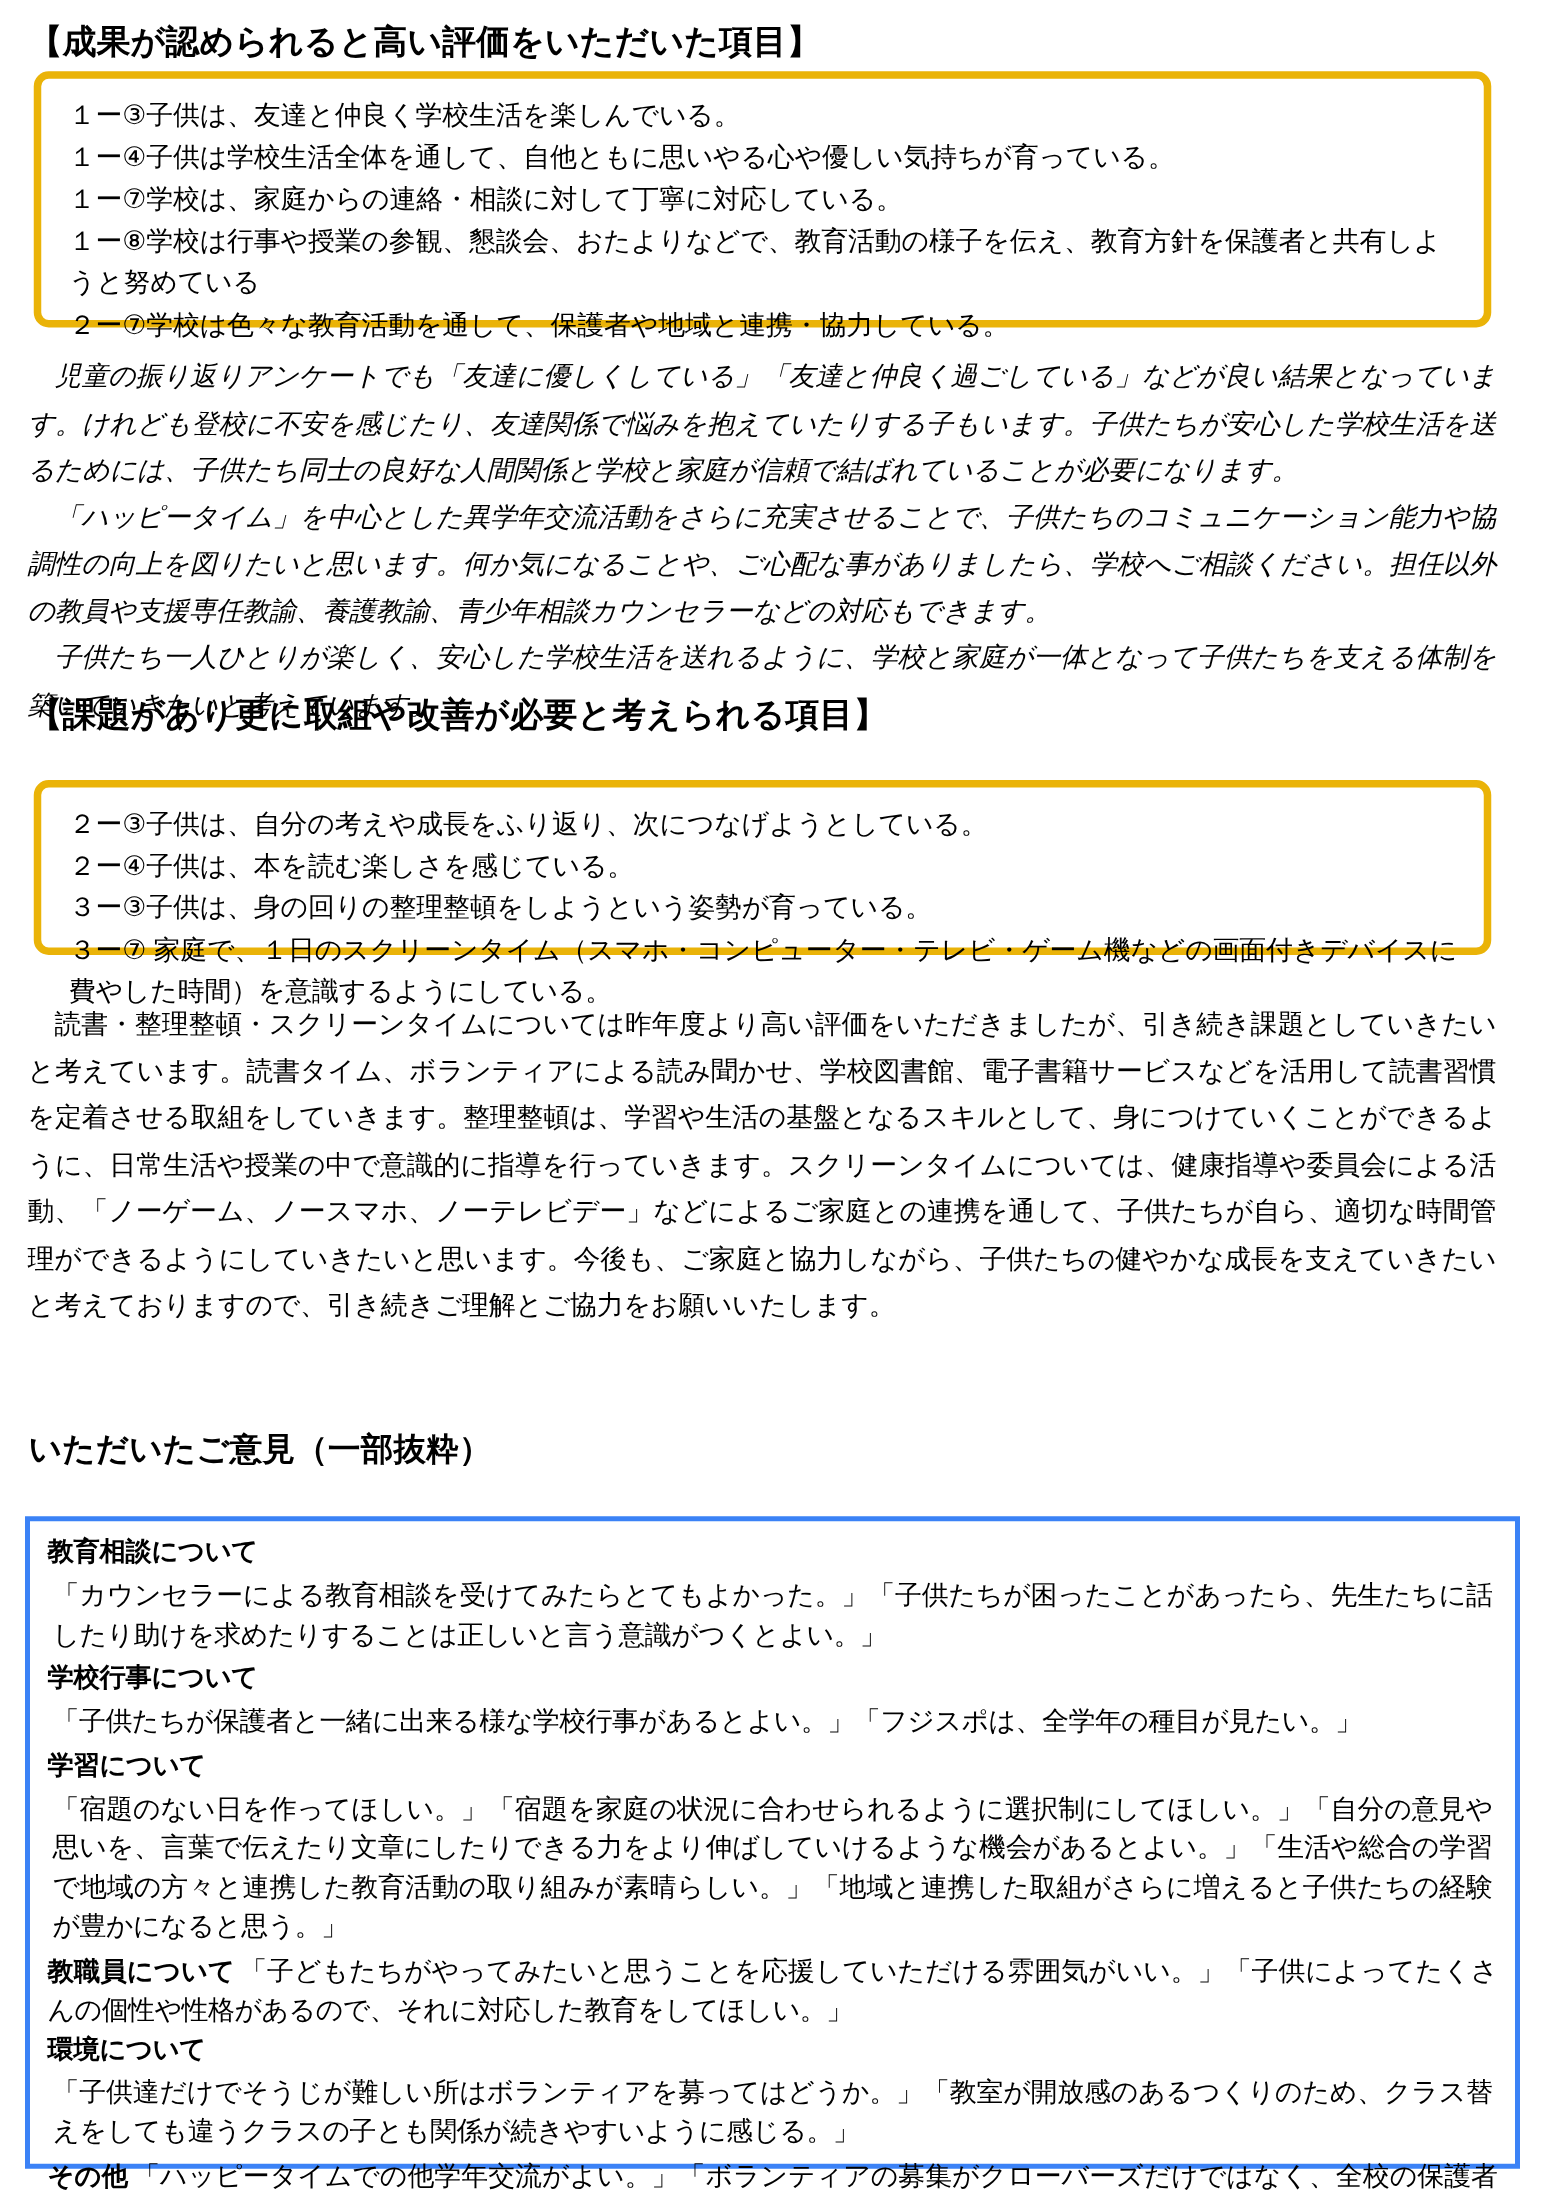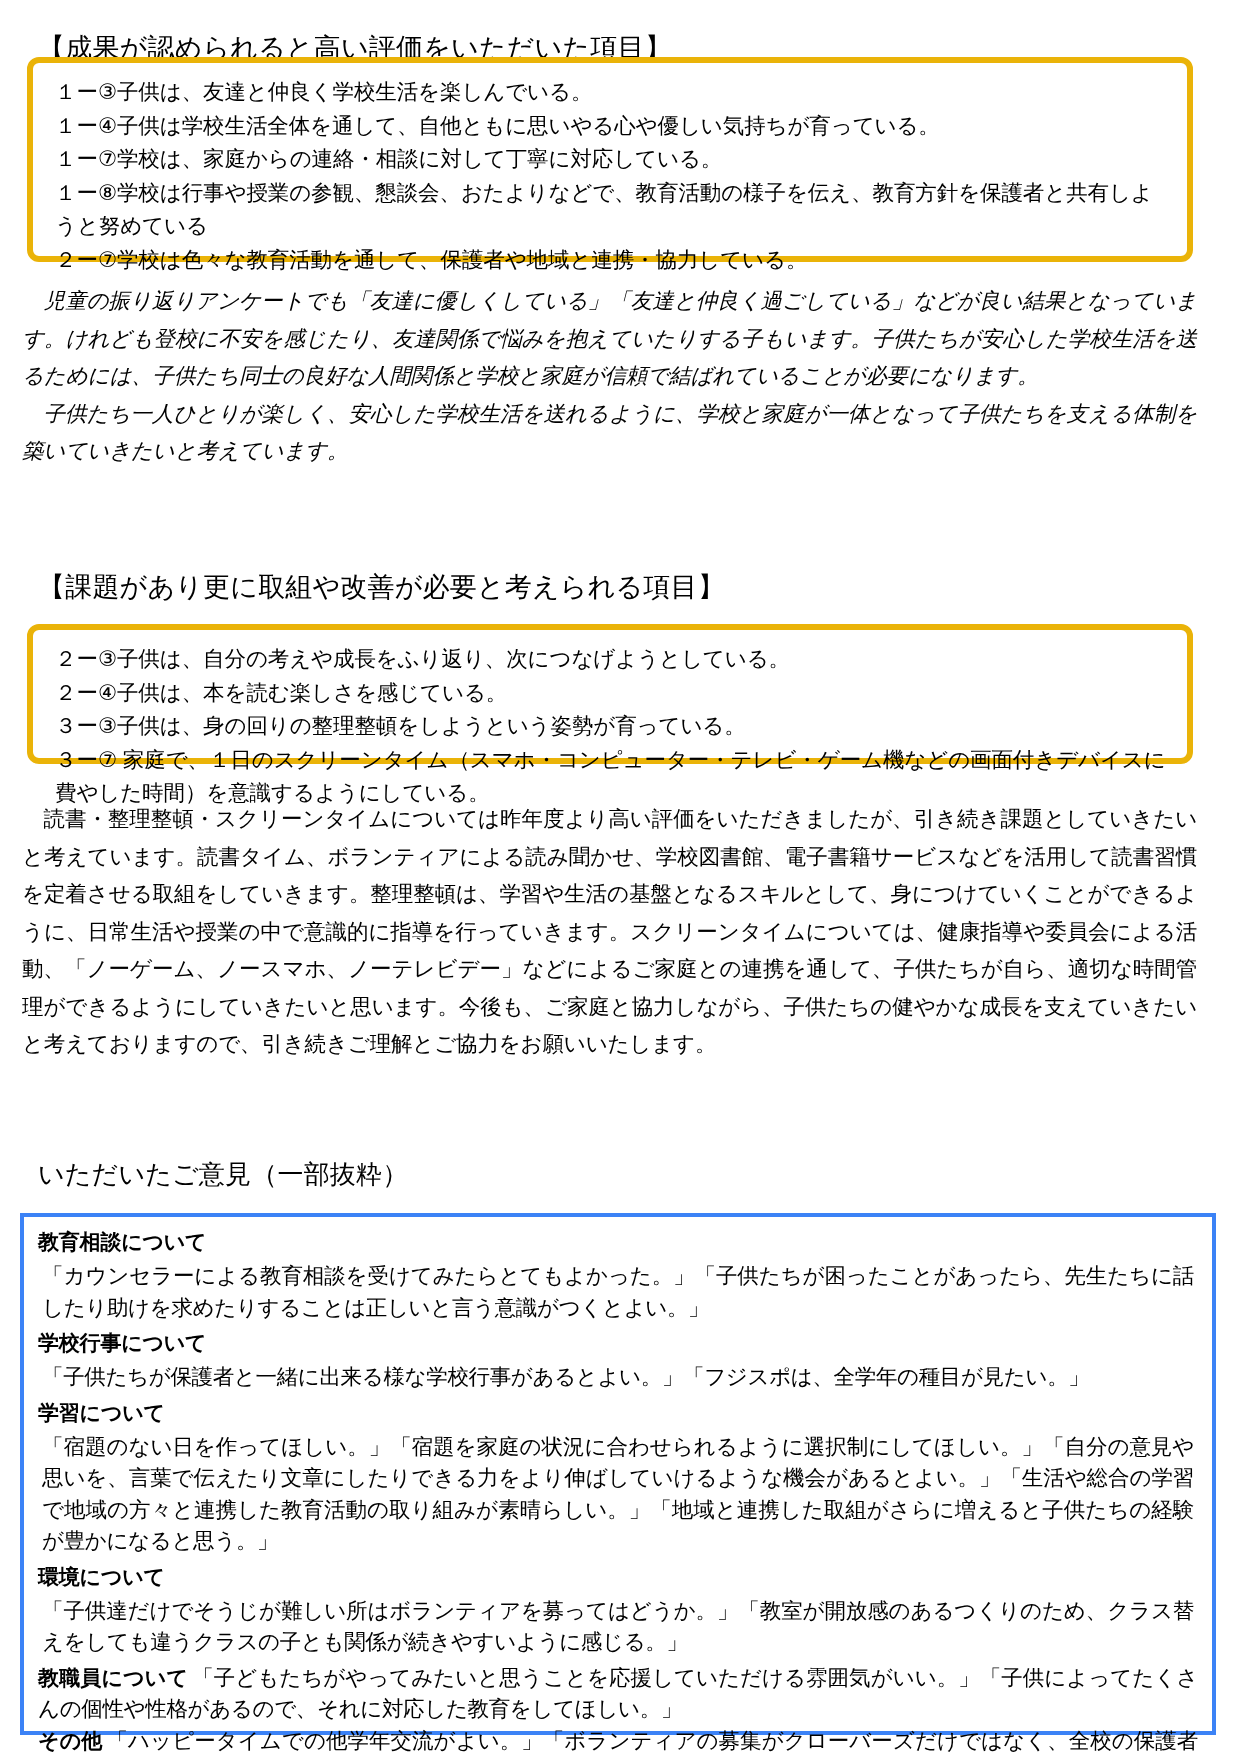--- a/index.html
+++ b/index.html
@@ -19,25 +19,25 @@
 
   .page {
     position: relative;
     width: 1241px;
     height: 1755px;
     padding: 0;
   }
 
   
   .section-heading {
-    font-weight: normal;
+    font-weight: bold;
     font-size: 27px;
     line-height: 1.18;
     letter-spacing: 0.2px;
-    margin: 16px;
+    margin: 1px;
     padding: 0;
     white-space: nowrap;
   }
 
   .heading-1 { position: absolute; left: 22px; top: 17px; }
   .heading-2 { position: absolute; left: 22px; top: 556px; }
   .heading-3 { position: absolute; left: 22px; top: 1143px; font-size: 26px; }
 
   
   .round-box {
@@ -129,20 +129,21 @@
       <li>１ー③子供は、友達と仲良く学校生活を楽しんでいる。</li>
       <li>１ー④子供は学校生活全体を通して、自他ともに思いやる心や優しい気持ちが育っている。</li>
       <li>１ー⑦学校は、家庭からの連絡・相談に対して丁寧に対応している。</li>
       <li>１ー⑧学校は行事や授業の参観、懇談会、おたよりなどで、教育活動の様子を伝え、教育方針を保護者と共有しようと努めている</li>
       <li>２ー⑦学校は色々な教育活動を通して、保護者や地域と連携・協力している。</li>
     </ul>
   </div>
 
   <div class="para-block" id="para-block-1">
     <p class="para">児童の振り返りアンケートでも「友達に優しくしている」「友達と仲良く過ごしている」などが良い結果となっています。けれども登校に不安を感じたり、友達関係で悩みを抱えていたりする子もいます。子供たちが安心した学校生活を送るためには、子供たち同士の良好な人間関係と学校と家庭が信頼で結ばれていることが必要になります。</p>
+    <p class="para">「ハッピータイム」を中心とした異学年交流活動をさらに充実させることで、子供たちのコミュニケーション能力や協調性の向上を図りたいと思います。何か気になることや、ご心配な事がありましたら、学校へご相談ください。担任以外の教員や支援専任教諭、養護教諭、青少年相談カウンセラーなどの対応もできます。</p>
     <p class="para">子供たち一人ひとりが楽しく、安心した学校生活を送れるように、学校と家庭が一体となって子供たちを支える体制を築いていきたいと考えています。</p>
   </div>
 
   <h2 class="section-heading heading-2">【課題があり更に取組や改善が必要と考えられる項目】</h2>
 
   <div class="round-box" id="box-issues">
     <ul>
       <li>２ー③子供は、自分の考えや成長をふり返り、次につなげようとしている。</li>
       <li>２ー④子供は、本を読む楽しさを感じている。</li>
       <li>３ー③子供は、身の回りの整理整頓をしようという姿勢が育っている。</li>
@@ -166,27 +167,27 @@
     <div class="op-group">
       <div class="op-cat">学校行事について</div>
       <p class="op-body">「子供たちが保護者と一緒に出来る様な学校行事があるとよい。」「フジスポは、全学年の種目が見たい。」</p>
     </div>
 
     <div class="op-group">
       <div class="op-cat">学習について</div>
       <p class="op-body">「宿題のない日を作ってほしい。」「宿題を家庭の状況に合わせられるように選択制にしてほしい。」「自分の意見や思いを、言葉で伝えたり文章にしたりできる力をより伸ばしていけるような機会があるとよい。」「生活や総合の学習で地域の方々と連携した教育活動の取り組みが素晴らしい。」「地域と連携した取組がさらに増えると子供たちの経験が豊かになると思う。」</p>
     </div>
 
+    <div class="op-group op-inline op-inline-wrap">
+      <span class="op-cat">教職員について</span><span class="op-body">「子どもたちがやってみたいと思うことを応援していただける雰囲気がいい。」「子供によってたくさんの個性や性格があるので、それに対応した教育をしてほしい。」</span>
+    </div>
+
     <div class="op-group">
       <div class="op-cat">環境について</div>
       <p class="op-body">「子供達だけでそうじが難しい所はボランティアを募ってはどうか。」「教室が開放感のあるつくりのため、クラス替えをしても違うクラスの子とも関係が続きやすいように感じる。」</p>
-    </div>
-
-    <div class="op-group op-inline op-inline-wrap">
-      <span class="op-cat">教職員について</span><span class="op-body">「子どもたちがやってみたいと思うことを応援していただける雰囲気がいい。」「子供によってたくさんの個性や性格があるので、それに対応した教育をしてほしい。」</span>
     </div>
 
     <div class="op-group op-inline op-inline-wrap">
       <span class="op-cat">その他</span><span class="op-body">「ハッピータイムでの他学年交流がよい。」「ボランティアの募集がクローバーズだけではなく、全校の保護者にも流れるようになりよかった。」「ボランティアの募集をもう少し早くしてほしい。」</span>
     </div>
 
   </div>
 
 </div>
 

